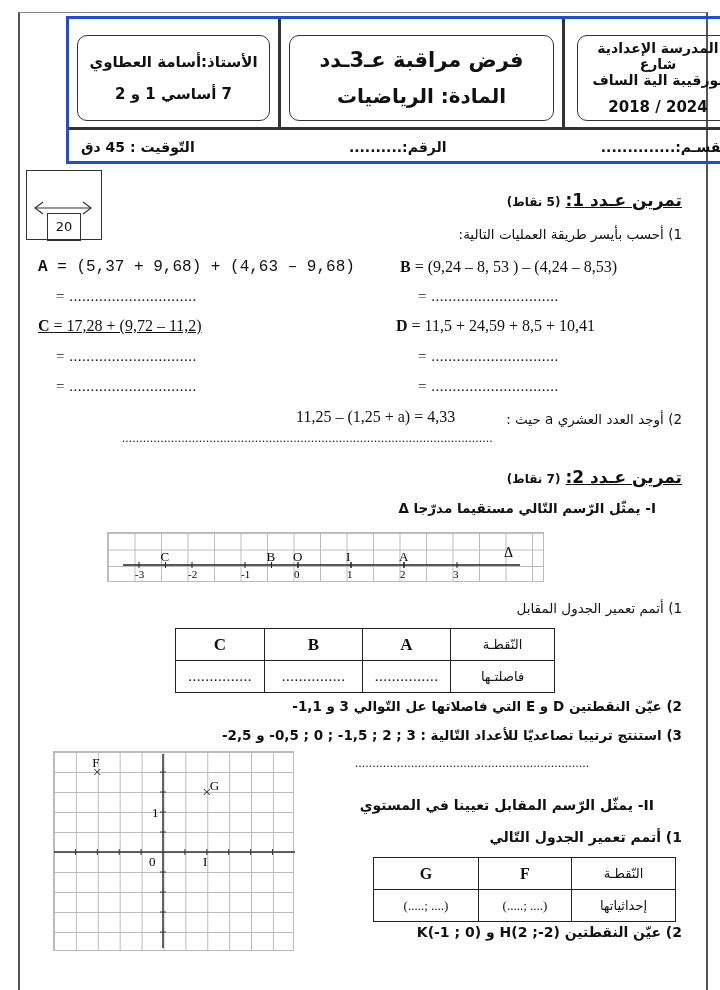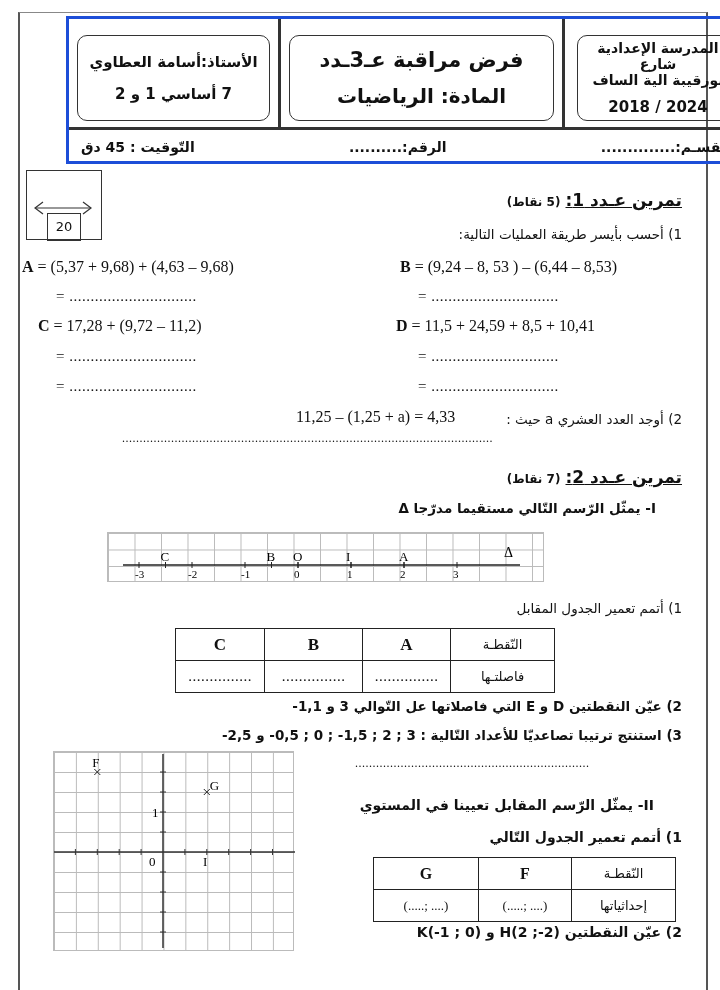--- a/index.html
+++ b/index.html
@@ -63,26 +63,26 @@
   </svg>
   <div class="abs" style="left:20px;top:42px;width:32px;height:26px;border:1.2px solid #333;text-align:center;line-height:26px;font-size:13px;">20</div>
 </div>
 
 <div class="abs rtl" style="right:38px;top:190px;">
   <span class="title-ex">تمرين عـدد 1:</span>
   <span class="pts">(5 نقاط)</span>
 </div>
 <div class="abs q" style="right:38px;top:226px;">1) أحسب بأيسر طريقة العمليات التالية:</div>
 
-<div class="abs expr" style="left:22px;top:258px;"><b>A</b> <span>= (5,37 + 9,68) + (4,63 – 9,68)</span></div>
-<div class="abs expr" style="left:400px;top:258px;"><b>B</b> <span>= (9,24 – 8, 53 ) – (6,44 – 8,53)</span></div>
+<div class="abs expr" style="left:38px;top:258px;font-family:Liberation Mono, monospace;"><b>A</b> <span>= (5,37 + 9,68) + (4,63 – 9,68)</span></div>
+<div class="abs expr" style="left:400px;top:258px;"><b>B</b> <span>= (9,24 – 8, 53 ) – (4,24 – 8,53)</span></div>
 <div class="abs dots" style="left:56px;top:288px;">= ..............................</div>
 <div class="abs dots" style="left:418px;top:288px;">= ..............................</div>
 
-<div class="abs expr" style="left:38px;top:317px;"><b>C</b> <span>= 17,28 + (9,72 – 11,2)</span></div>
+<div class="abs expr" style="left:38px;top:317px;text-decoration:underline;"><b>C</b> <span>= 17,28 + (9,72 – 11,2)</span></div>
 <div class="abs expr" style="left:396px;top:317px;"><b>D</b> <span>= 11,5 + 24,59 + 8,5 + 10,41</span></div>
 <div class="abs dots" style="left:56px;top:348px;">= ..............................</div>
 <div class="abs dots" style="left:418px;top:348px;">= ..............................</div>
 <div class="abs dots" style="left:56px;top:378px;">= ..............................</div>
 <div class="abs dots" style="left:418px;top:378px;">= ..............................</div>
 
 <div class="abs q" style="right:38px;top:411px;">2) أوجد العدد العشري a حيث :</div>
 <div class="abs expr" style="left:296px;top:408px;">11,25 – (1,25 + a) = 4,33</div>
 <div class="abs dots" style="left:122px;top:431px;font-size:12px;">..........................................................................................................</div>
 

